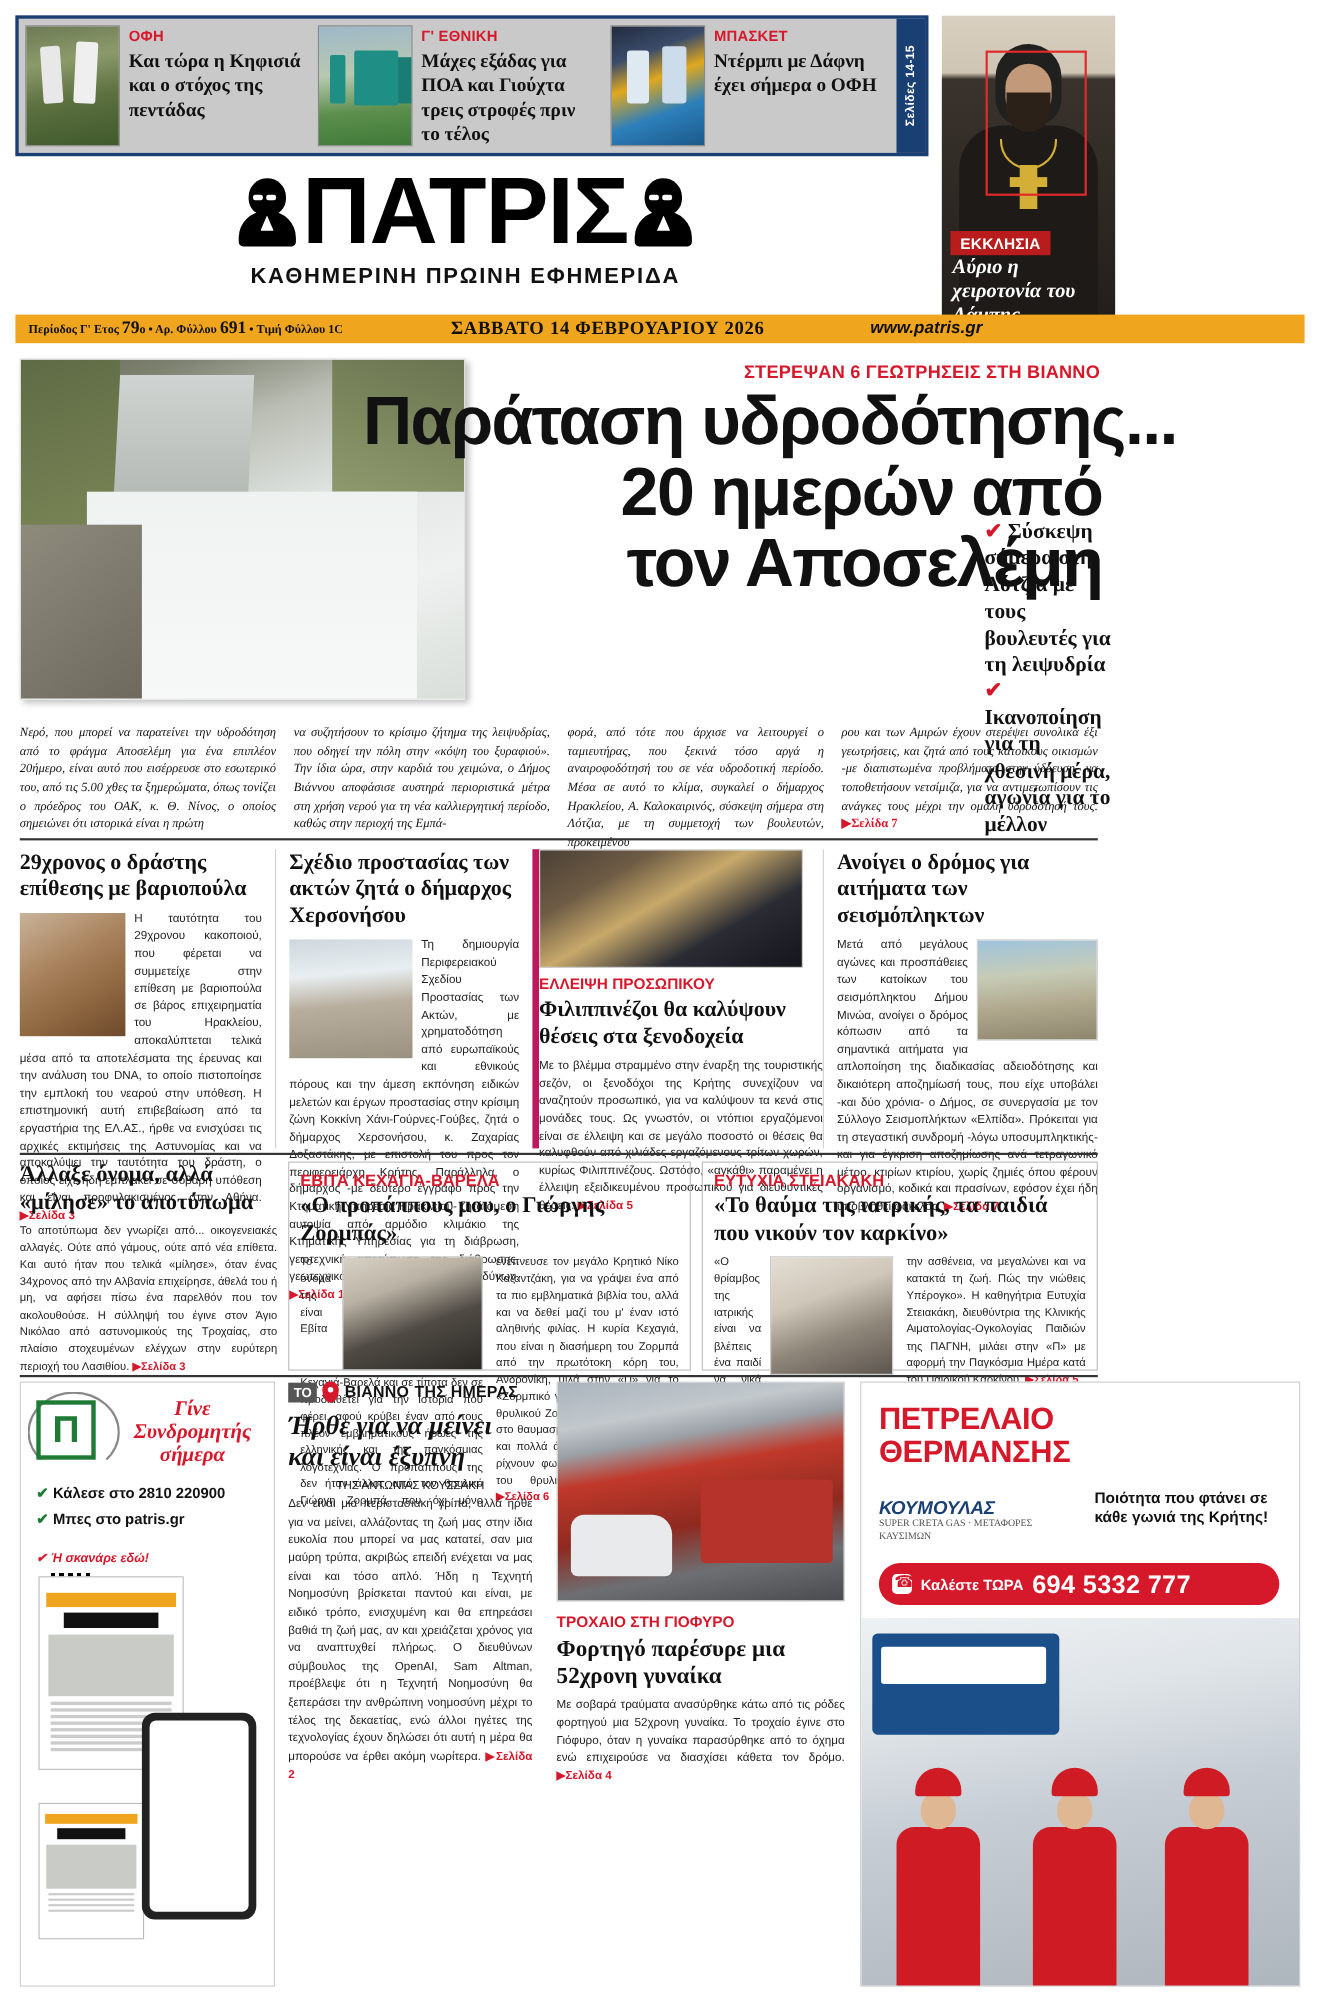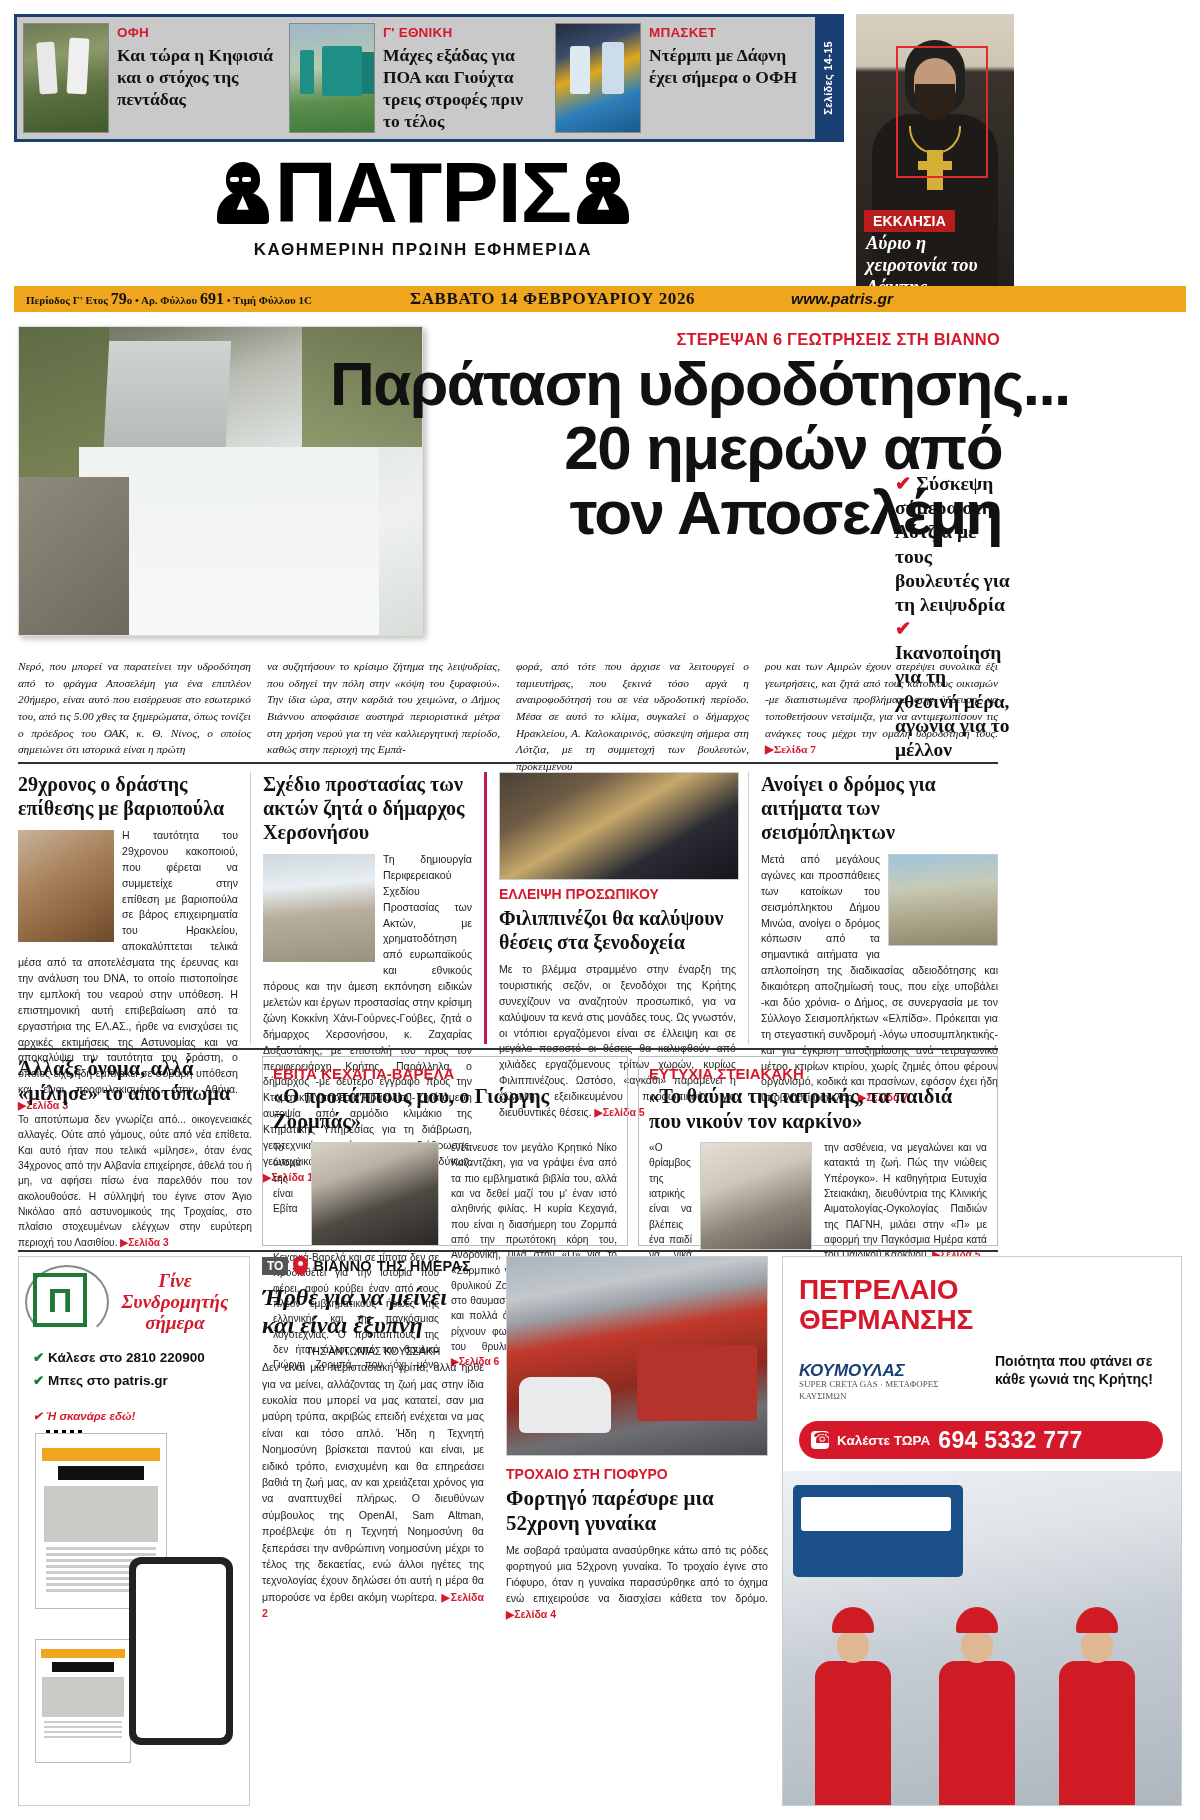--- a/index.html
+++ b/index.html
@@ -75,21 +75,21 @@
     font-family: "Liberation Sans", sans-serif; font-weight: 700; font-size: 86px;
     letter-spacing: -1px; line-height: .95; color:#000;
   }
   .bust { width:52px; height:62px; position:relative; }
   .bust .head { position:absolute; left:9px; top:0; width:34px; height:34px; background:#000; border-radius:50% 50% 45% 45%; }
   .bust .shoulders { position:absolute; left:0; top:30px; width:52px; height:32px; background:#000; border-radius:24px 24px 4px 4px; }
   .bust .eye1, .bust .eye2 { position:absolute; top:15px; width:9px; height:5px; background:#fff; border-radius:2px; }
   .bust .eye1 { left:13px; } .bust .eye2 { left:25px; }
   .bust .collar { position:absolute; left:20px; top:34px; width:12px; height:14px; background:#fff; clip-path: polygon(50% 0,100% 100%,0 100%); }
   .masthead-sub {
-    margin-top: 6px; font-size: 17px; font-weight: 700; letter-spacing: 1.6px; color:#111;
+    margin-top: 6px; font-size: 20px; font-weight: 700; letter-spacing: 1.6px; color:#111;
   }
 
   
   .datebar {
     position:absolute; left:14px; top:286px; width:1172px; height:26px; background:#f0a51e;
     display:flex; align-items:center; padding: 0 12px; gap: 0;
   }
   .db-left { font-family:"Liberation Serif", serif; font-size:11px; font-weight:700; color:#111; white-space:nowrap; }
   .db-left .big { font-size:16px; }
   .db-mid { font-family:"Liberation Serif", serif; font-size:17px; font-weight:700; letter-spacing:.6px; color:#111; margin-left: 98px; }
@@ -131,21 +131,21 @@
     color:#111; text-align:justify;
   }
   .lead-body .pg { color:#d6182b; font-weight:700; font-style:normal; }
   .rule-full { position:absolute; left:18px; top:762px; width:980px; height:2px; background:#333; }
 
   
   .mid { position:absolute; left:18px; top:772px; width:980px; height:272px; display:flex; }
   .mid-col { position:relative; }
   .mid-c1 { width:232px; padding-right:12px; }
   .mid-c2 { width:234px; padding: 0 12px; border-left:1px solid #cfcfcf; }
-  .mid-c3 { width:264px; padding: 0 12px; border-left:3px solid #be185d; }
+  .mid-c3 { width:264px; padding: 0 0; border-left:6px solid #be185d; }
   .mid-c4 { width:250px; padding-left:12px; border-left:1px solid #cfcfcf; }
   .mid-head {
     font-family:"Liberation Serif", serif; font-weight:700; font-size:20px; line-height:1.2; color:#111; margin-bottom:8px;
   }
   .mid-text { font-size:10.6px; line-height:1.5; color:#222; text-align:justify; }
   .mid-text .pg { color:#d6182b; font-weight:700; }
   .hammer-img {
     float:left; width:96px; height:112px; margin: 2px 8px 4px 0;
     background: linear-gradient(150deg,#c9b39a 0%,#a8825c 40%,#8e6640 70%,#6d4a2c 100%);
   }

